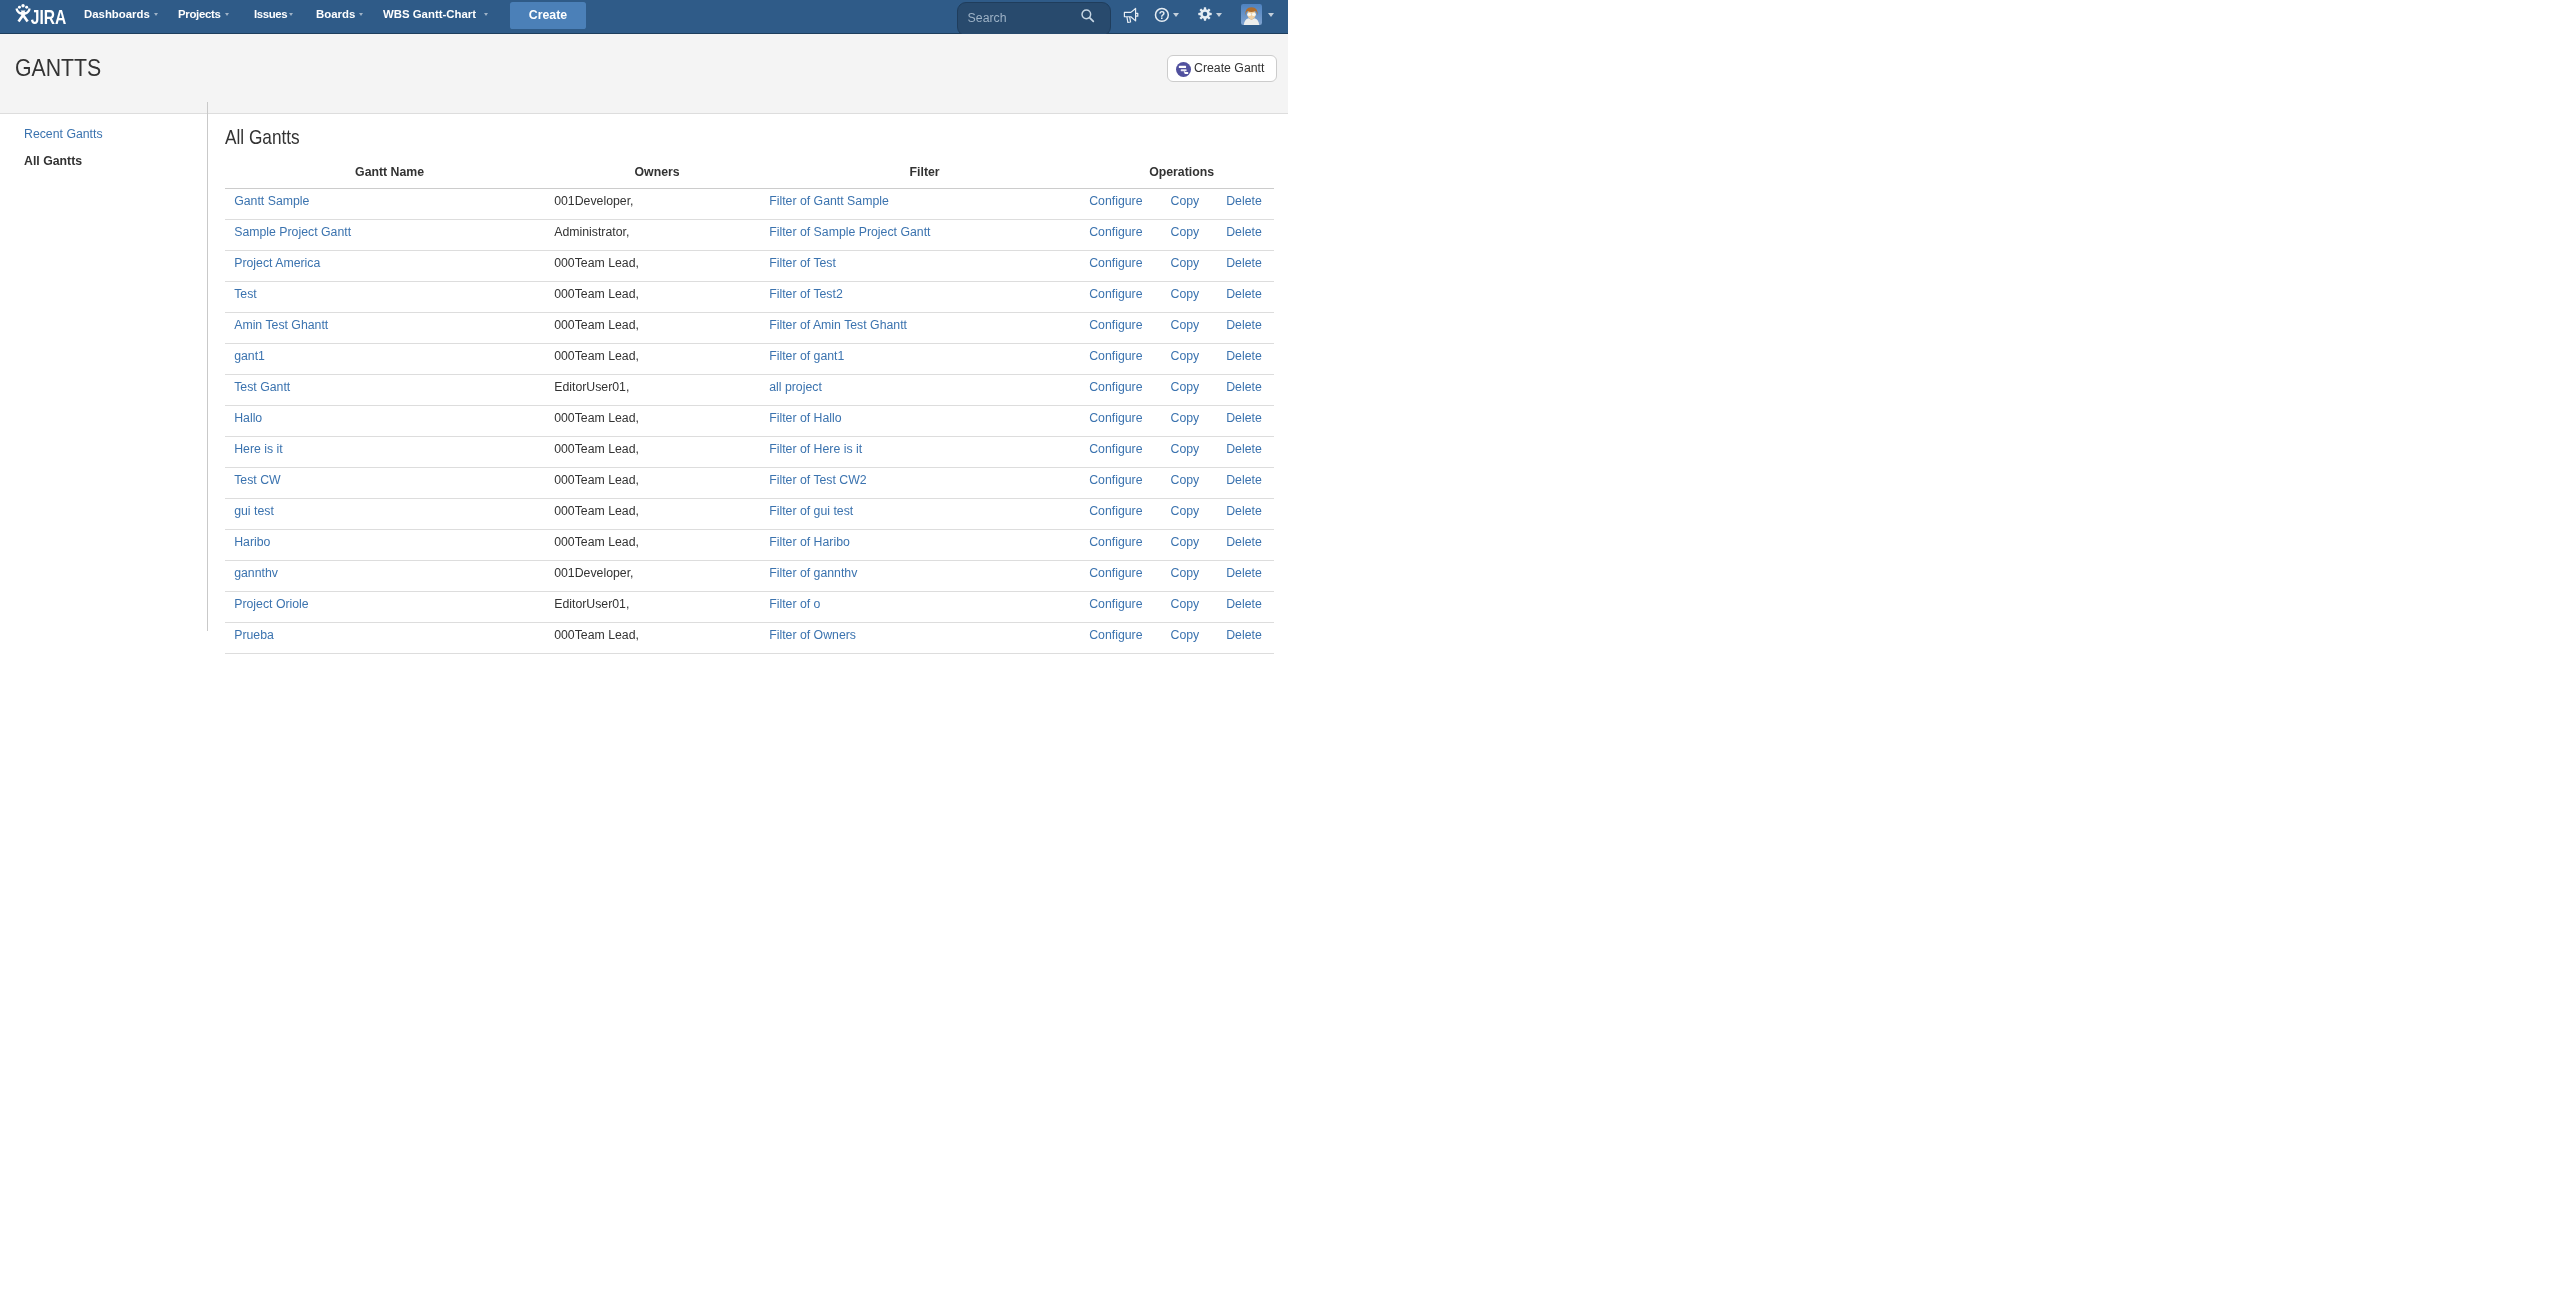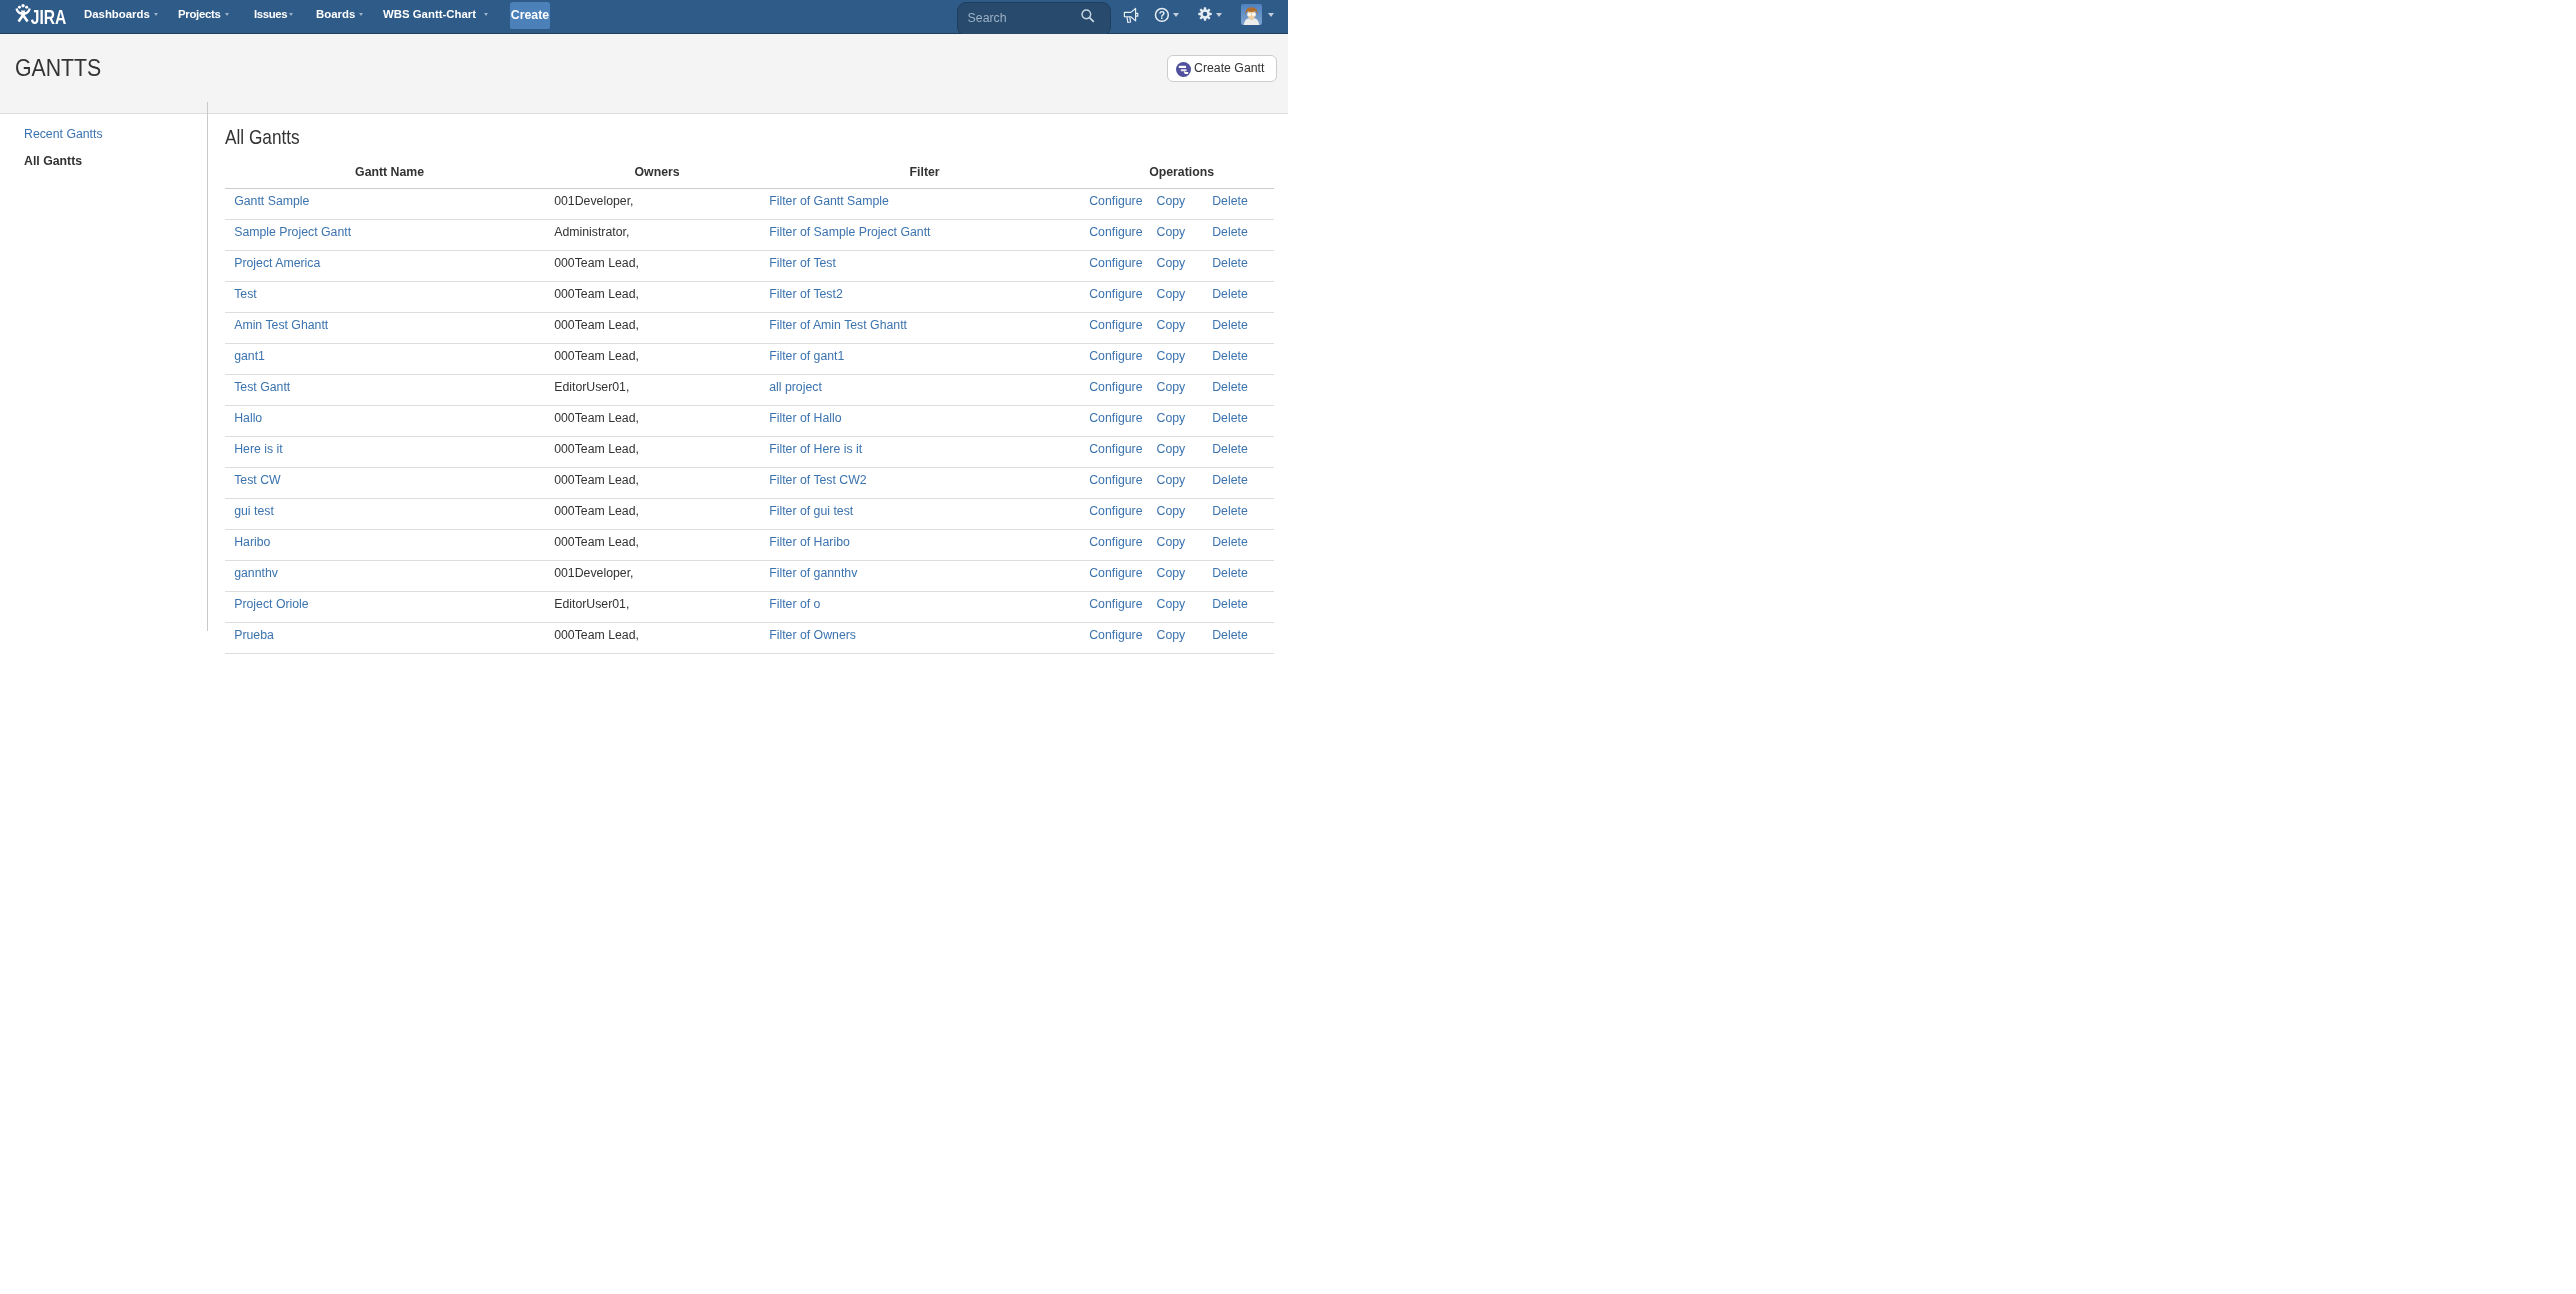--- a/index.html
+++ b/index.html
@@ -9,21 +9,21 @@
 
 
 #navbar { position:absolute; top:0; left:0; width:1288px; height:34px;
   background:#2F5B88; border-bottom:1.8px solid #1D3E5D; }
 .navitem { position:absolute; top:0; height:29px; line-height:29px;
   color:#fff; font-size:11.4px; font-weight:bold; white-space:nowrap; }
 .tri { position:absolute; width:0; height:0;
   border-left:2.6px solid transparent; border-right:2.6px solid transparent;
   border-top:3.9px solid #9FB2C6; }
 .navtri { top:12.7px; }
-#createbtn { position:absolute; left:510px; top:1.8px; width:40px; height:27px;
+#createbtn { position:absolute; left:510px; top:1.8px; width:76px; height:27px;
   background:#4B80B8; border-radius:2.6px; color:#fff; font-size:12.3px; font-weight:bold;
   text-align:center; line-height:27px; }
 #searchbox { position:absolute; left:957px; top:1.8px; width:154px; height:34px;
   background:#284A6D; border:0.9px solid #1F3D5C; border-radius:9px;padding-left:41px; }
 #searchph { position:absolute; left:9.6px; top:0; height:30px; line-height:30px;
   color:#9DB2C6; font-size:12.3px; }
 
 
 #band { position:absolute; top:34px; left:0; width:1288px; height:80px;
   background:#F4F4F4; border-bottom:0.9px solid #DDDDDD; }
@@ -44,21 +44,21 @@
 #h2g { position:absolute; left:225px; top:126px; font-size:21px; font-weight:400;
   line-height:21px; color:#333; transform:scaleX(0.82); transform-origin:0 50%; white-space:nowrap; }
 #gtable { position:absolute; left:225px; top:157px; width:1048px;
   border-collapse:collapse; table-layout:fixed; font-size:12.3px; }
 #gtable th { height:31px; text-align:center; font-weight:bold; color:#333;
   padding:0 0 0 9.2px; border-bottom:0.9px solid #CCC; font-size:12.3px; }
 #gtable td { height:31px; padding:5.3px 0 0 9.2px; border-bottom:0.9px solid #DDD;
   vertical-align:top; white-space:nowrap; overflow:hidden; }
 a { color:#3B73AF; text-decoration:none; }
 .op a { display:inline-block; }
-.op .c1 { margin-right:14px; }
+.op .c1 { margin-right:28px; }
 .op .c2 { margin-right:27px; }
 </style>
 </head>
 <body>
 
 <div id="navbar">
 
   <svg class="abs" style="left:15px;top:3.1px" width="56" height="23.6" viewBox="0 0 64 27">
     <g fill="#fff">
       <circle cx="5.05" cy="4.9" r="1.7"></circle>

